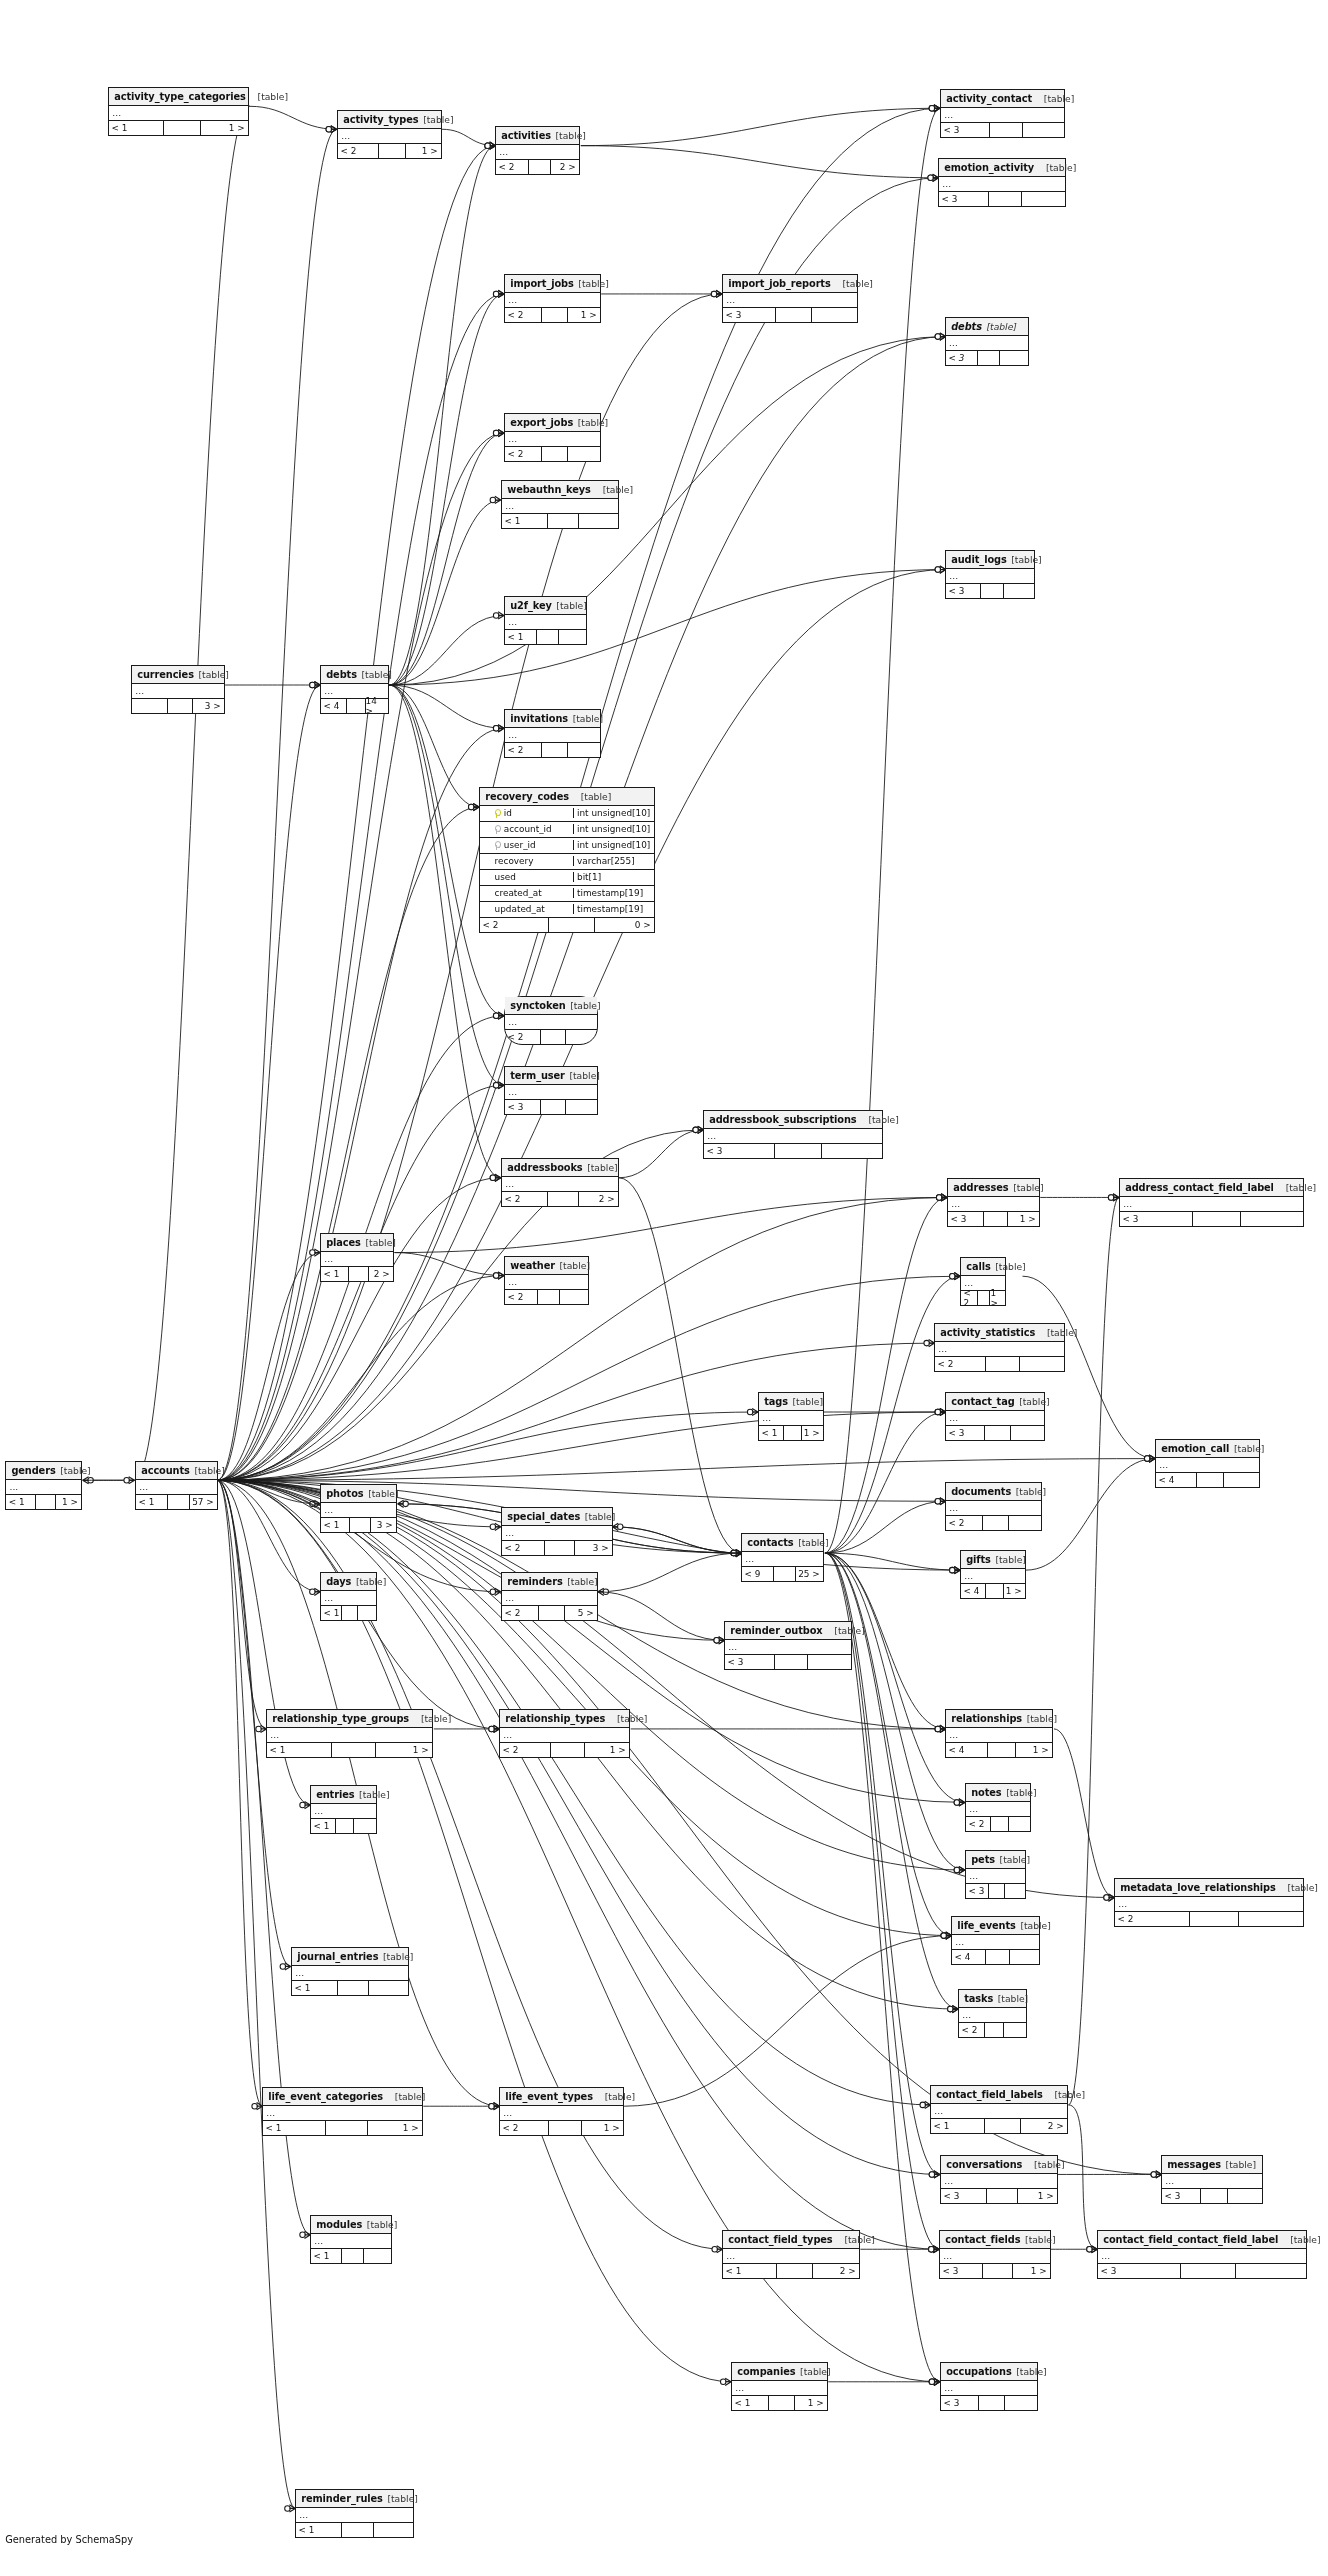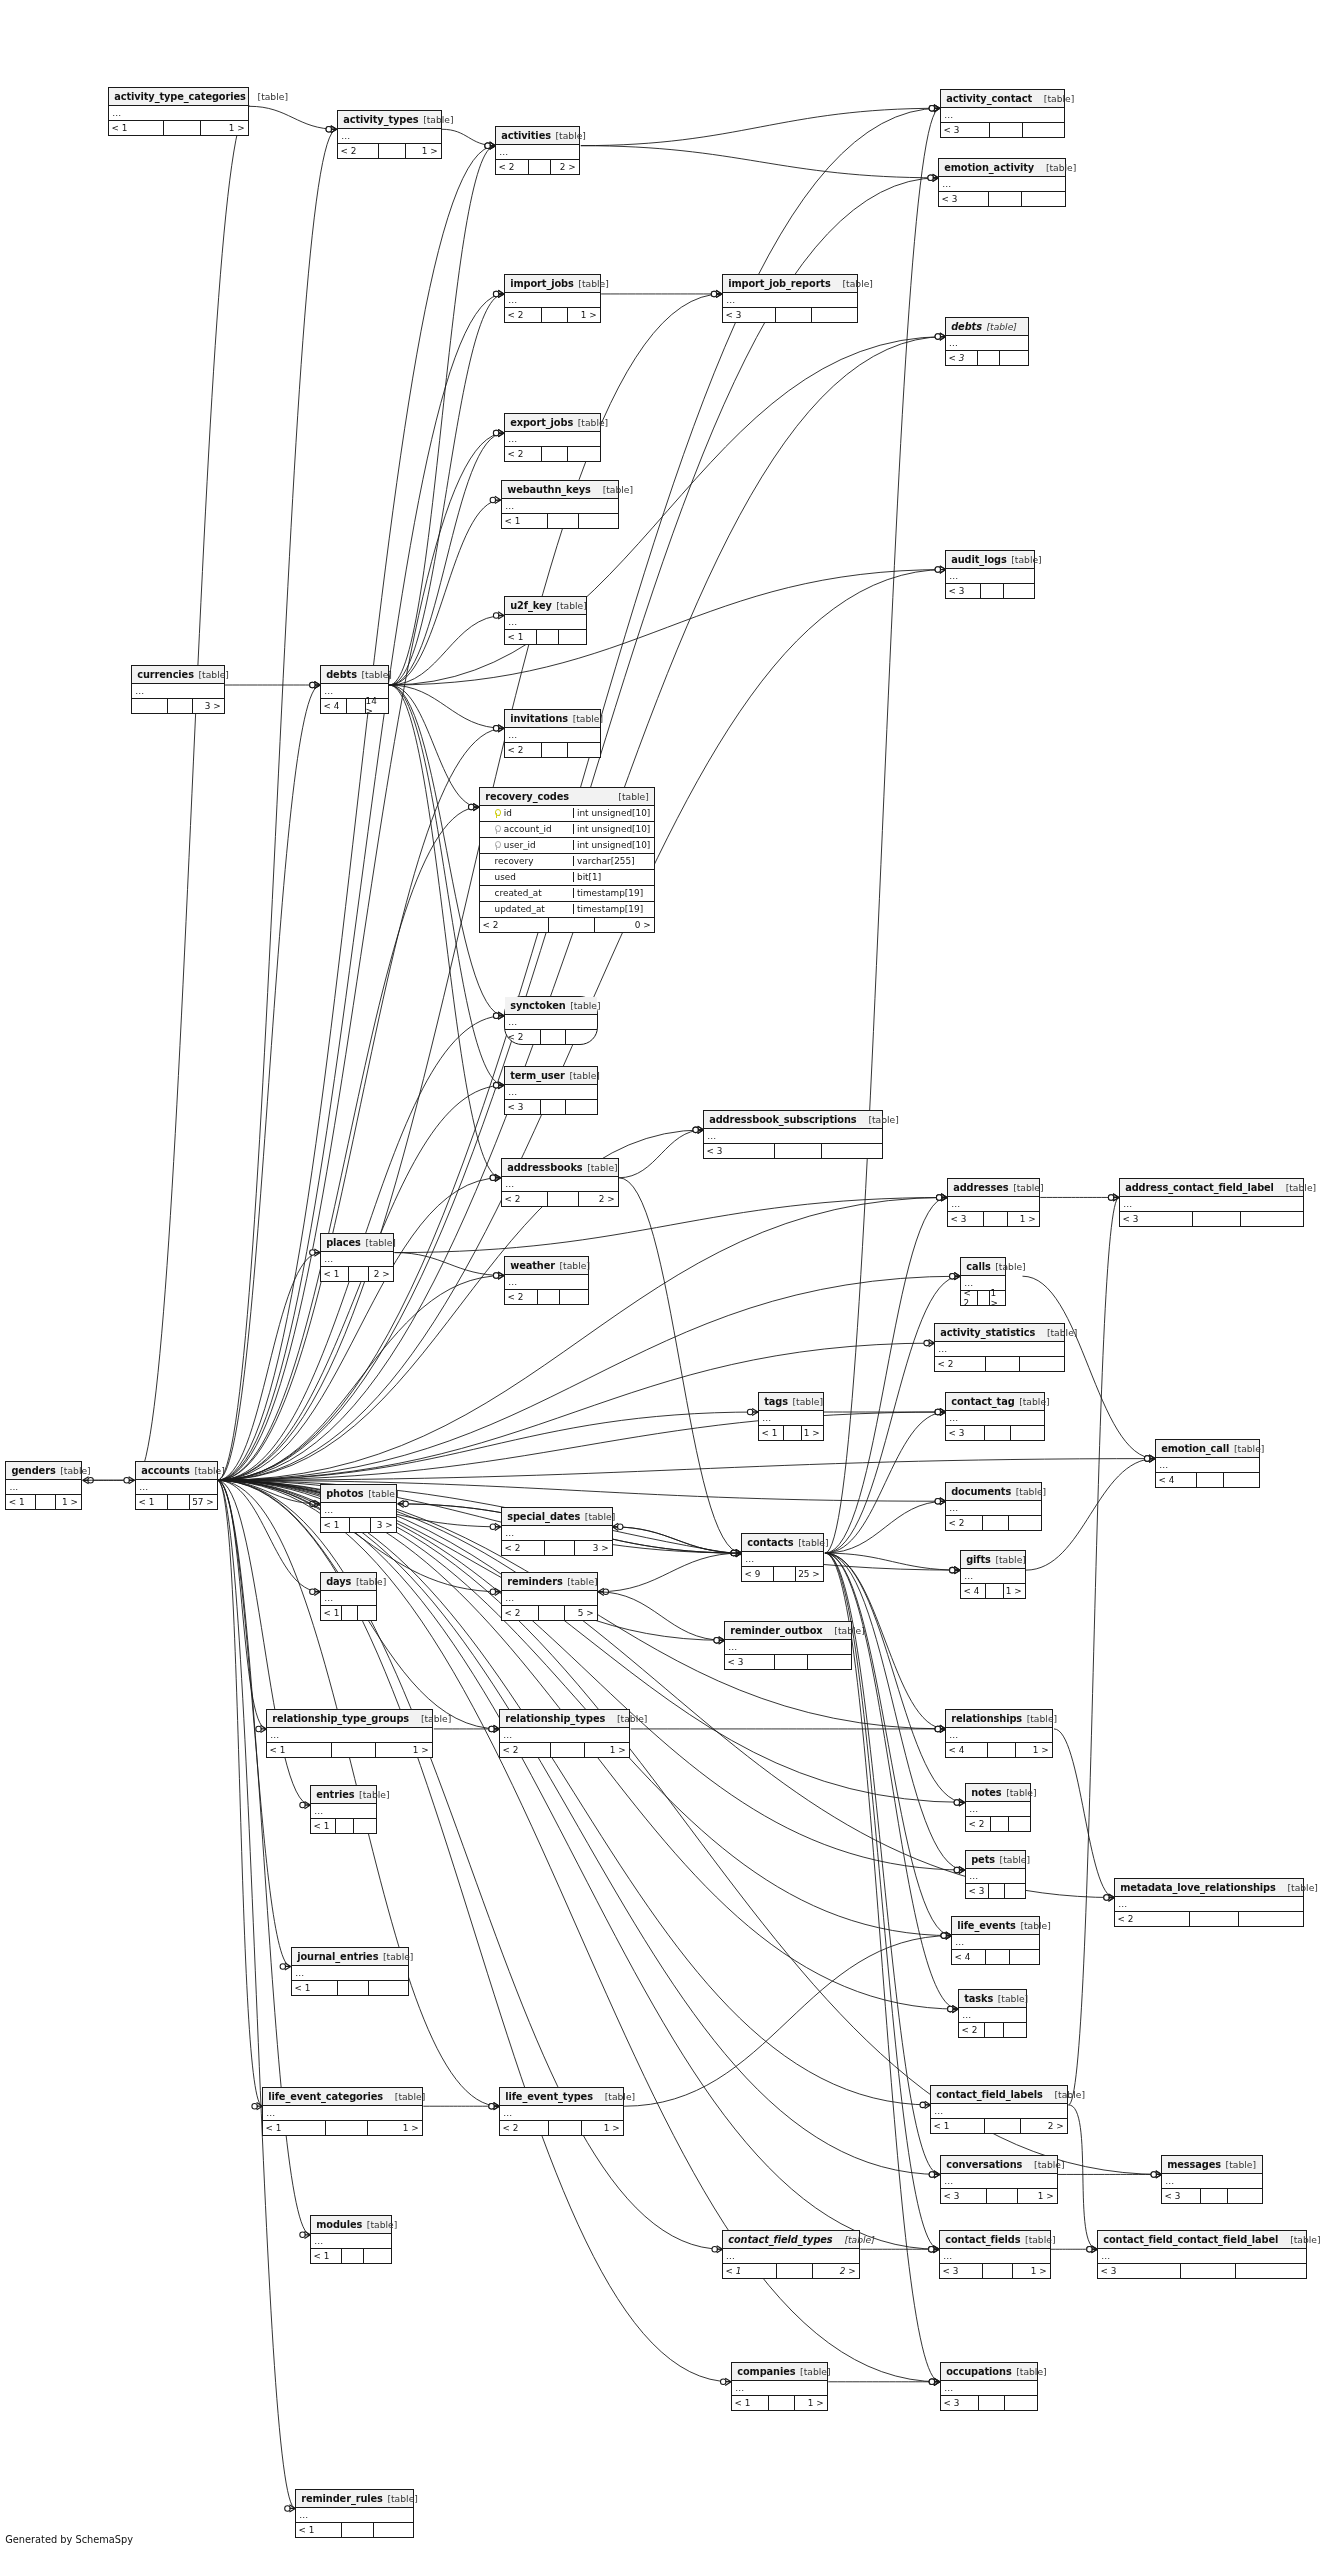--- a/index.html
+++ b/index.html
@@ -7,21 +7,21 @@
   body{font-family:"DejaVu Sans","Liberation Sans",sans-serif;}
   #canvas{position:relative;width:1329px;height:2576px;background:#fff;overflow:hidden;}
   #edges{position:absolute;left:0;top:0;width:1329px;height:2576px;pointer-events:none;}
 
   
   .tbl{position:absolute;border:1px solid #1a1a1a;background:#ffffff;box-sizing:border-box;}
   .tbl .hdr{background:#f2f2f2;border-bottom:1px solid #1a1a1a;
             padding:2.6px 5.2px 3.3px 5.2px;white-space:nowrap;display:flex;align-items:baseline;gap:4.6px;}
   .tbl .hdr .nm{font-weight:bold;font-size:9.8px;color:#111;letter-spacing:-0.1px;}
   .tbl .hdr .tg{font-size:9.2px;color:#333;}
-  .tbl .hdr.spread{justify-content:space-between;gap:11.8px;}
+  .tbl .hdr.spread{gap:11.8px;}
 
   .tbl .body{min-height:14.4px;}
   .tbl .ell{font-size:9.2px;color:#222;padding:0 0 0 3.3px;line-height:13px;height:14.4px;}
 
   
   .tbl .col{display:flex;border-top:0.9px solid #1a1a1a;font-size:8.9px;color:#111;height:15px;align-items:center;}
   .tbl .col:first-child{border-top:none;}
   .tbl .col .cn{flex:1 1 auto;padding-left:2.6px;display:flex;align-items:center;gap:3.3px;white-space:nowrap;margin-left:12px;}
   .tbl .col .ct{flex:0 0 auto;width:77px;border-left:0.9px solid #1a1a1a;padding-left:3.3px;white-space:nowrap;}
 
@@ -1364,21 +1364,21 @@
         </div>
         <div class="body">
           <div class="ell">...</div>
         </div>
         <div class="foot">
           <div class="c cL">&lt; 1</div>
           <div class="c cM"></div>
           <div class="c cR"></div>
         </div>
       </div>
-      <div class="tbl" style="left: 722px; top: 2230px; width: 138px; font-style: italic;">
+      <div class="tbl" style="left: 722px; top: 2230px; width: 138px;">
         <div class="hdr spread">
           <span class="nm">contact_field_types</span>
           <span class="tg">[table]</span>
         </div>
         <div class="body">
           <div class="ell">...</div>
         </div>
         <div class="foot">
           <div class="c cL">&lt; 1</div>
           <div class="c cM"></div>

